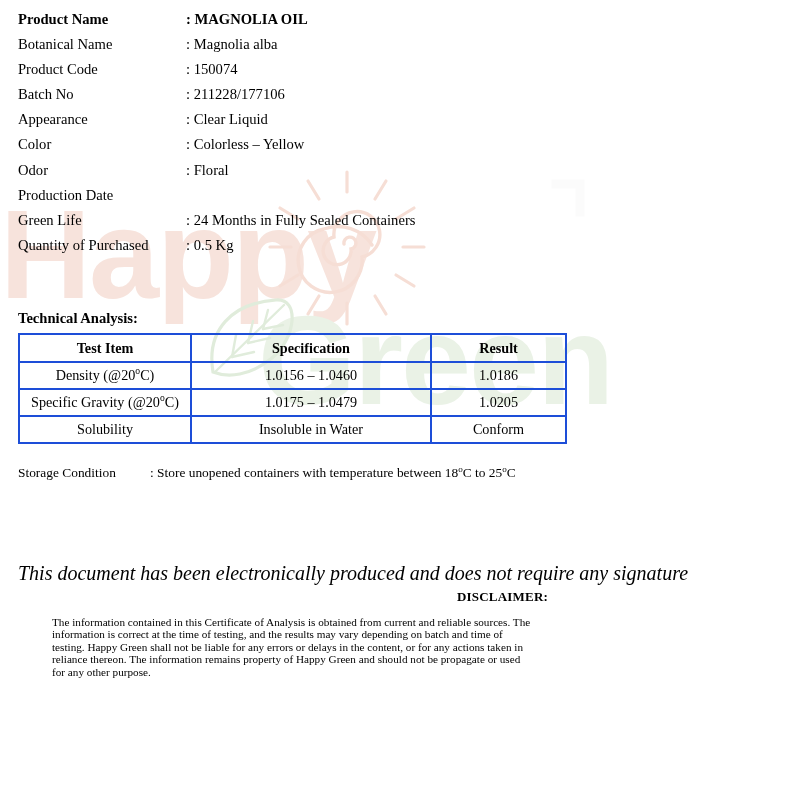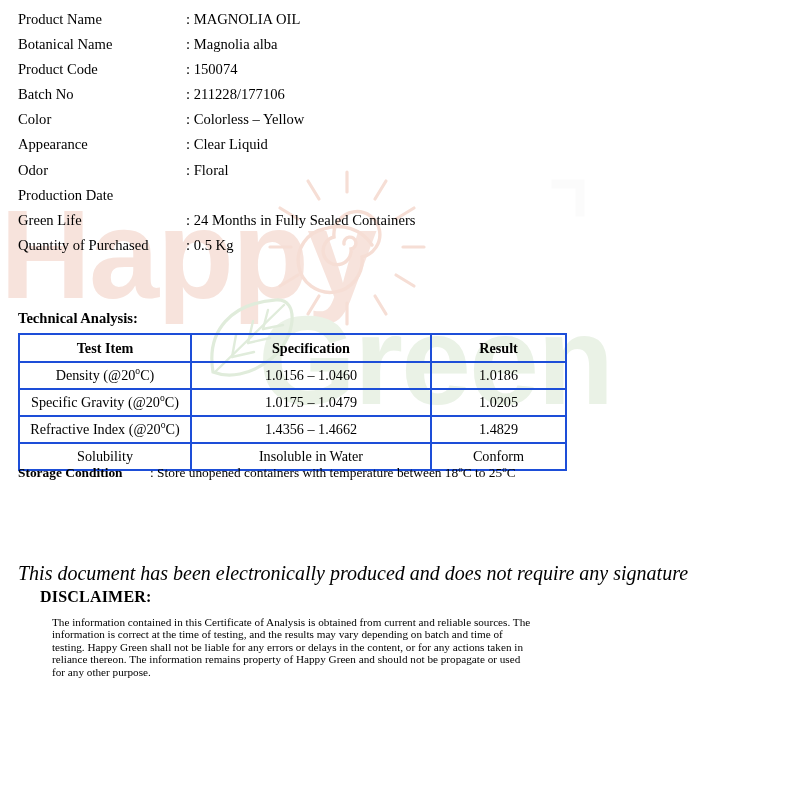--- a/index.html
+++ b/index.html
@@ -56,21 +56,21 @@
     left: 0;
     top: 0;
   }
   .info-value {
     position: absolute;
     left: 168px;
     top: 0;
   }
   .info-row.is-bold .info-label,
   .info-row.is-bold .info-value {
-    font-weight: normal;
+    font-weight: bold;
   }
   .info-row.is-italic .info-value {
   }
 
   
   .section-title {
     position: absolute;
     left: 18px;
     top: 310px;
     font-size: 14.6px;
@@ -105,21 +105,20 @@
   .storage-line {
     position: absolute;
     left: 18px;
     top: 465px;
     font-size: 13.4px;
     white-space: nowrap;
   }
   .storage-line .sl-label {
     display: inline-block;
     width: 132px;
-    font-weight: bold;
   }
 
   sup.deg {
     font-size: 0.68em;
     vertical-align: super;
     line-height: 0;
   }
 
   
   .esign-note {
@@ -135,22 +134,23 @@
     position: absolute;
     left: 40px;
     top: 591px;
     width: 508px;
     font-size: 11.2px;
     line-height: 12.6px;
     text-align: left;
   }
   .disclaimer-title {
     font-weight: bold;
-    font-size: 16px;
+    font-size: 13px;
     letter-spacing: 0.2px;
+    text-align: right;
   }
   .disclaimer-body {
     margin: 12px;
   }
 </style>
 </head>
 <body>
 
 <svg id="watermark" viewBox="0 0 792 792" xmlns="http://www.w3.org/2000/svg">
 
@@ -215,26 +215,26 @@
       </div>
       <div class="info-row">
         <span class="info-label">Product Code</span>
         <span class="info-value">: 150074</span>
       </div>
       <div class="info-row">
         <span class="info-label">Batch No</span>
         <span class="info-value">: 211228/177106</span>
       </div>
       <div class="info-row">
+        <span class="info-label">Appearance</span>
+        <span class="info-value">: Clear Liquid</span>
+      </div>
+      <div class="info-row">
         <span class="info-label">Color</span>
         <span class="info-value">: Colorless – Yellow</span>
-      </div>
-      <div class="info-row">
-        <span class="info-label">Appearance</span>
-        <span class="info-value">: Clear Liquid</span>
       </div>
       <div class="info-row">
         <span class="info-label">Odor</span>
         <span class="info-value">: Floral</span>
       </div>
       <div class="info-row">
         <span class="info-label">Production Date</span>
       </div>
       <div class="info-row">
         <span class="info-label">Green Life</span>
@@ -266,25 +266,20 @@
           <td><span>Density (@20</span><sup class="deg">o</sup><span>C)</span></td>
           <td>1.0156 – 1.0460</td>
           <td>1.0186</td>
         </tr>
         <tr>
           <td><span>Specific Gravity (@20</span><sup class="deg">o</sup><span>C)</span></td>
           <td>1.0175 – 1.0479</td>
           <td>1.0205</td>
         </tr>
         <tr>
-          <td><span>Refractive Index (@20</span><sup class="deg">o</sup><span>C)</span></td>
-          <td>1.4356 – 1.4662</td>
-          <td>1.4829</td>
-        </tr>
-        <tr>
           <td><span>Solubility</span></td>
           <td>Insoluble in Water</td>
           <td>Conform</td>
         </tr>
       </tbody>
   </table>
 
   <div class="storage-line">
     <span class="sl-label">Storage Condition</span><span><span>: Store unopened containers with temperature between 18</span><sup class="deg">o</sup><span>C to 25</span><sup class="deg">o</sup><span>C</span></span>
   </div>

